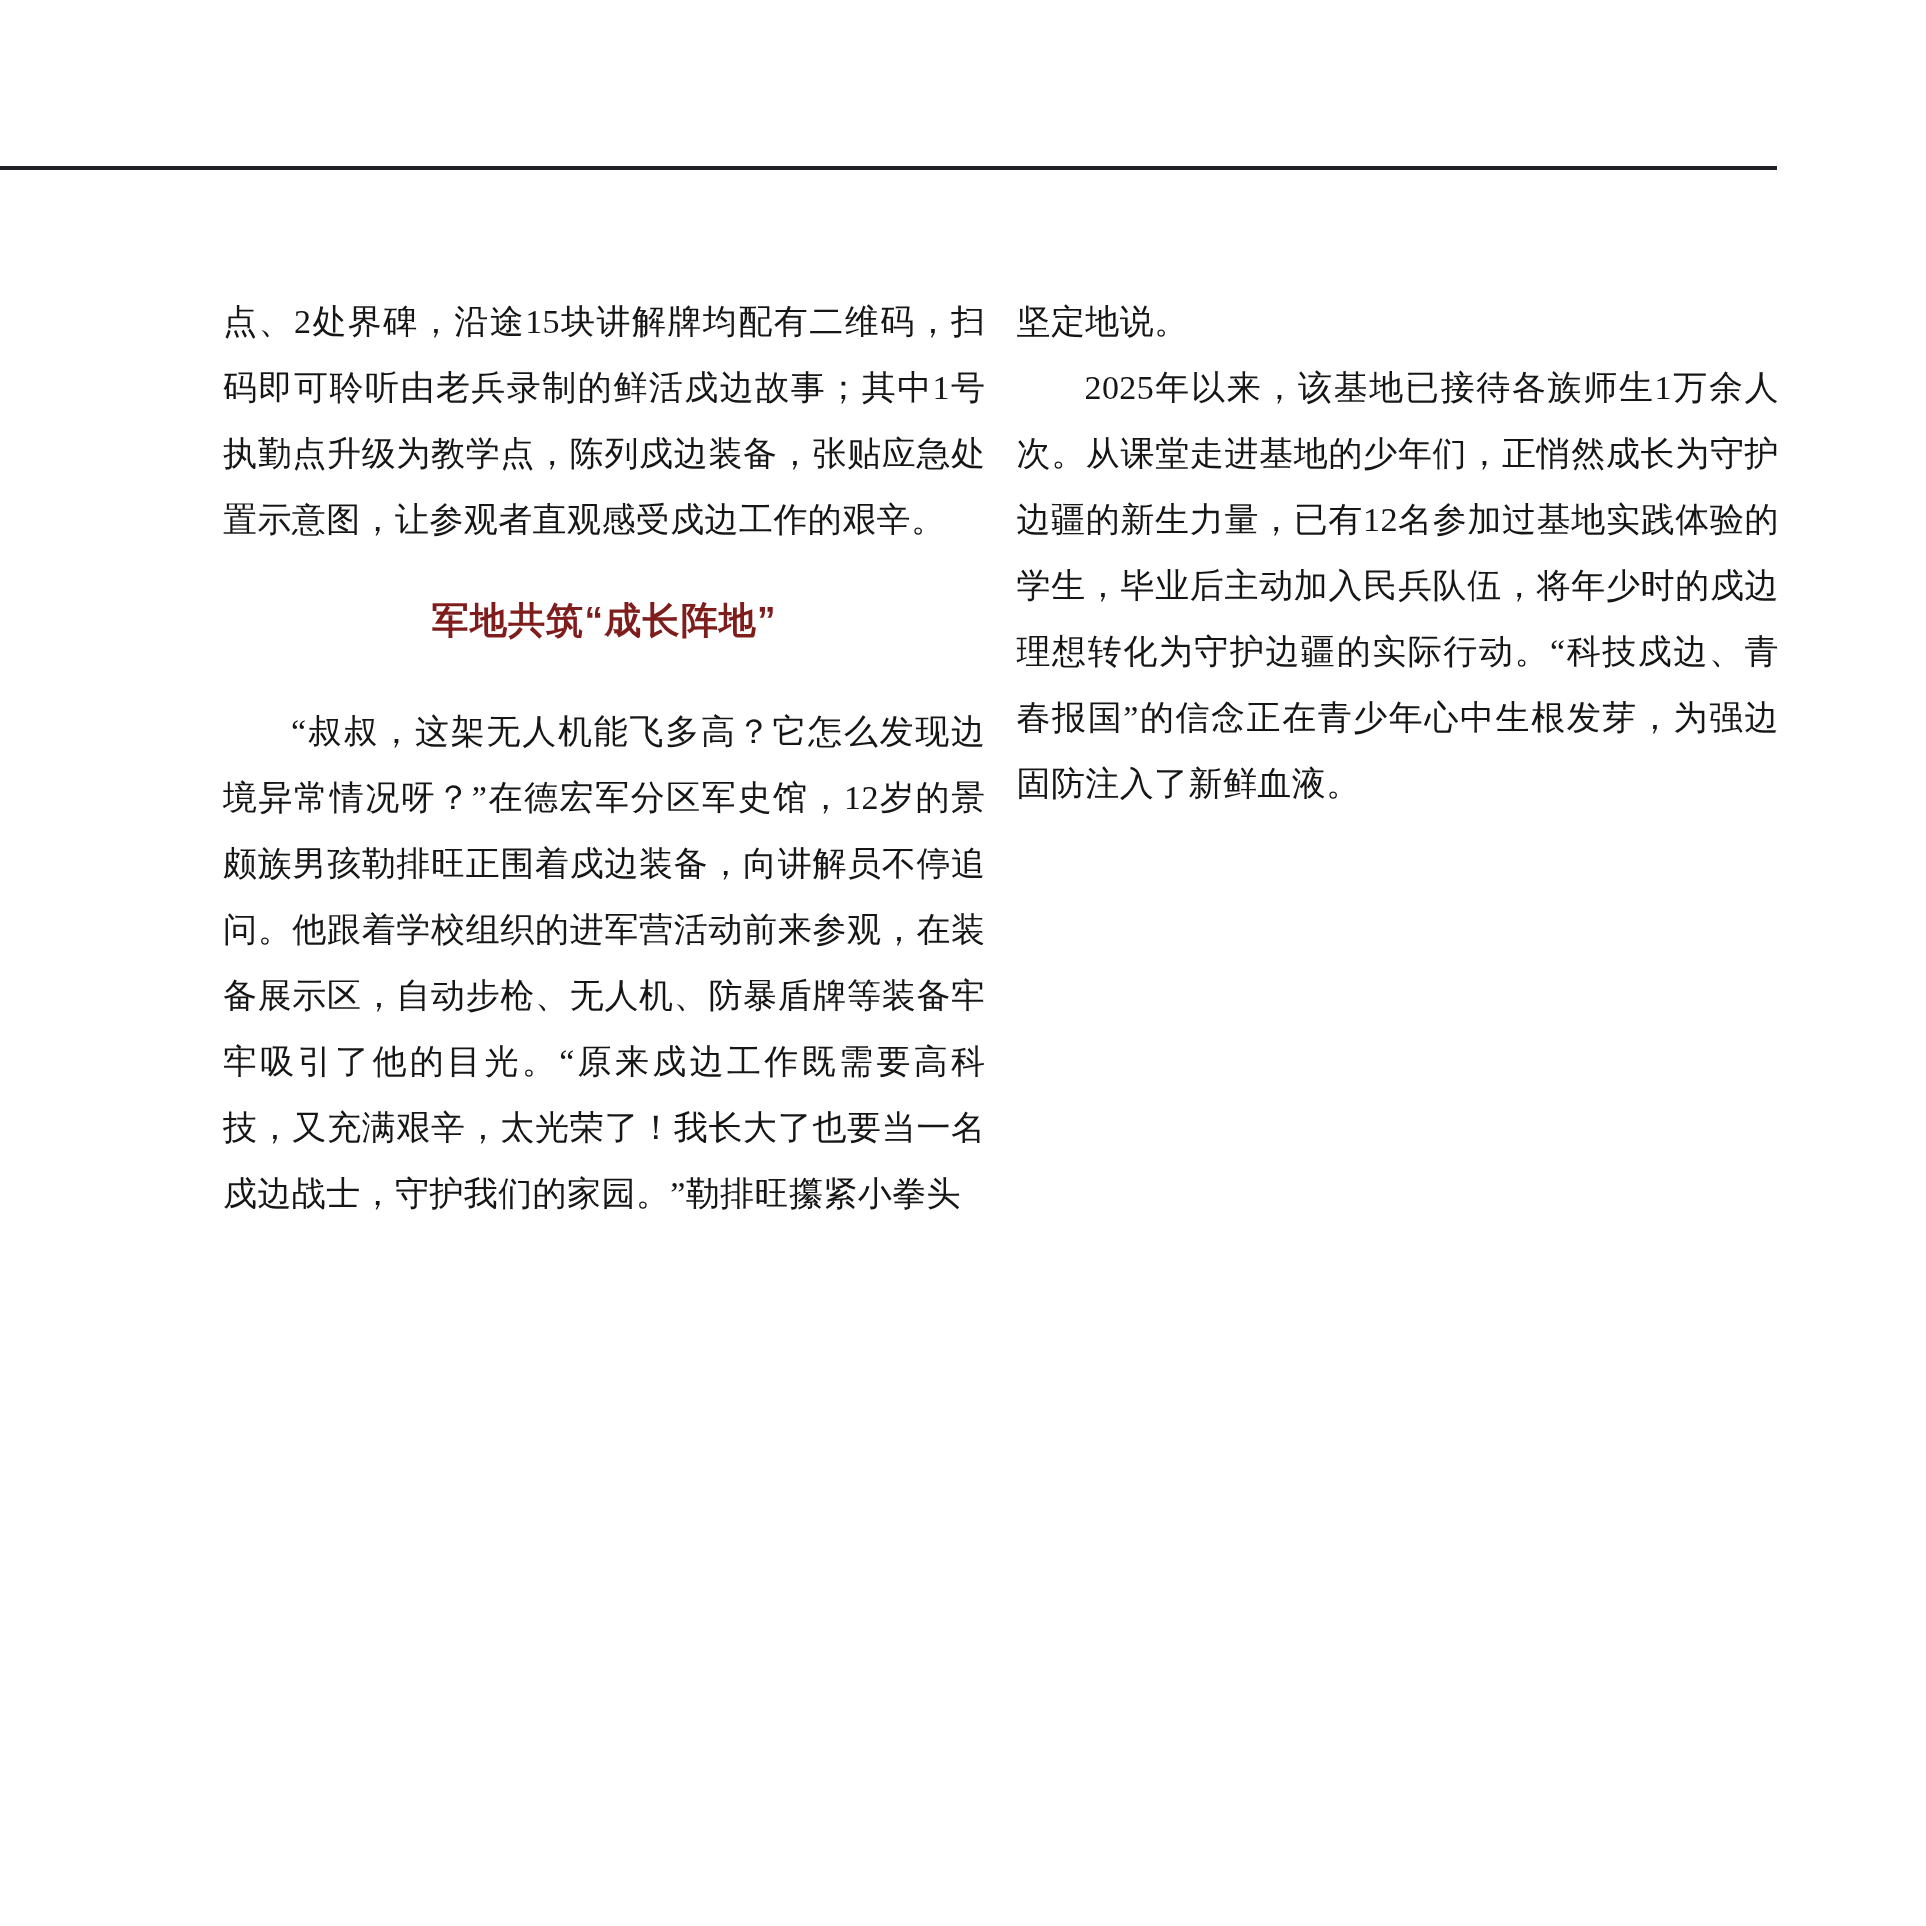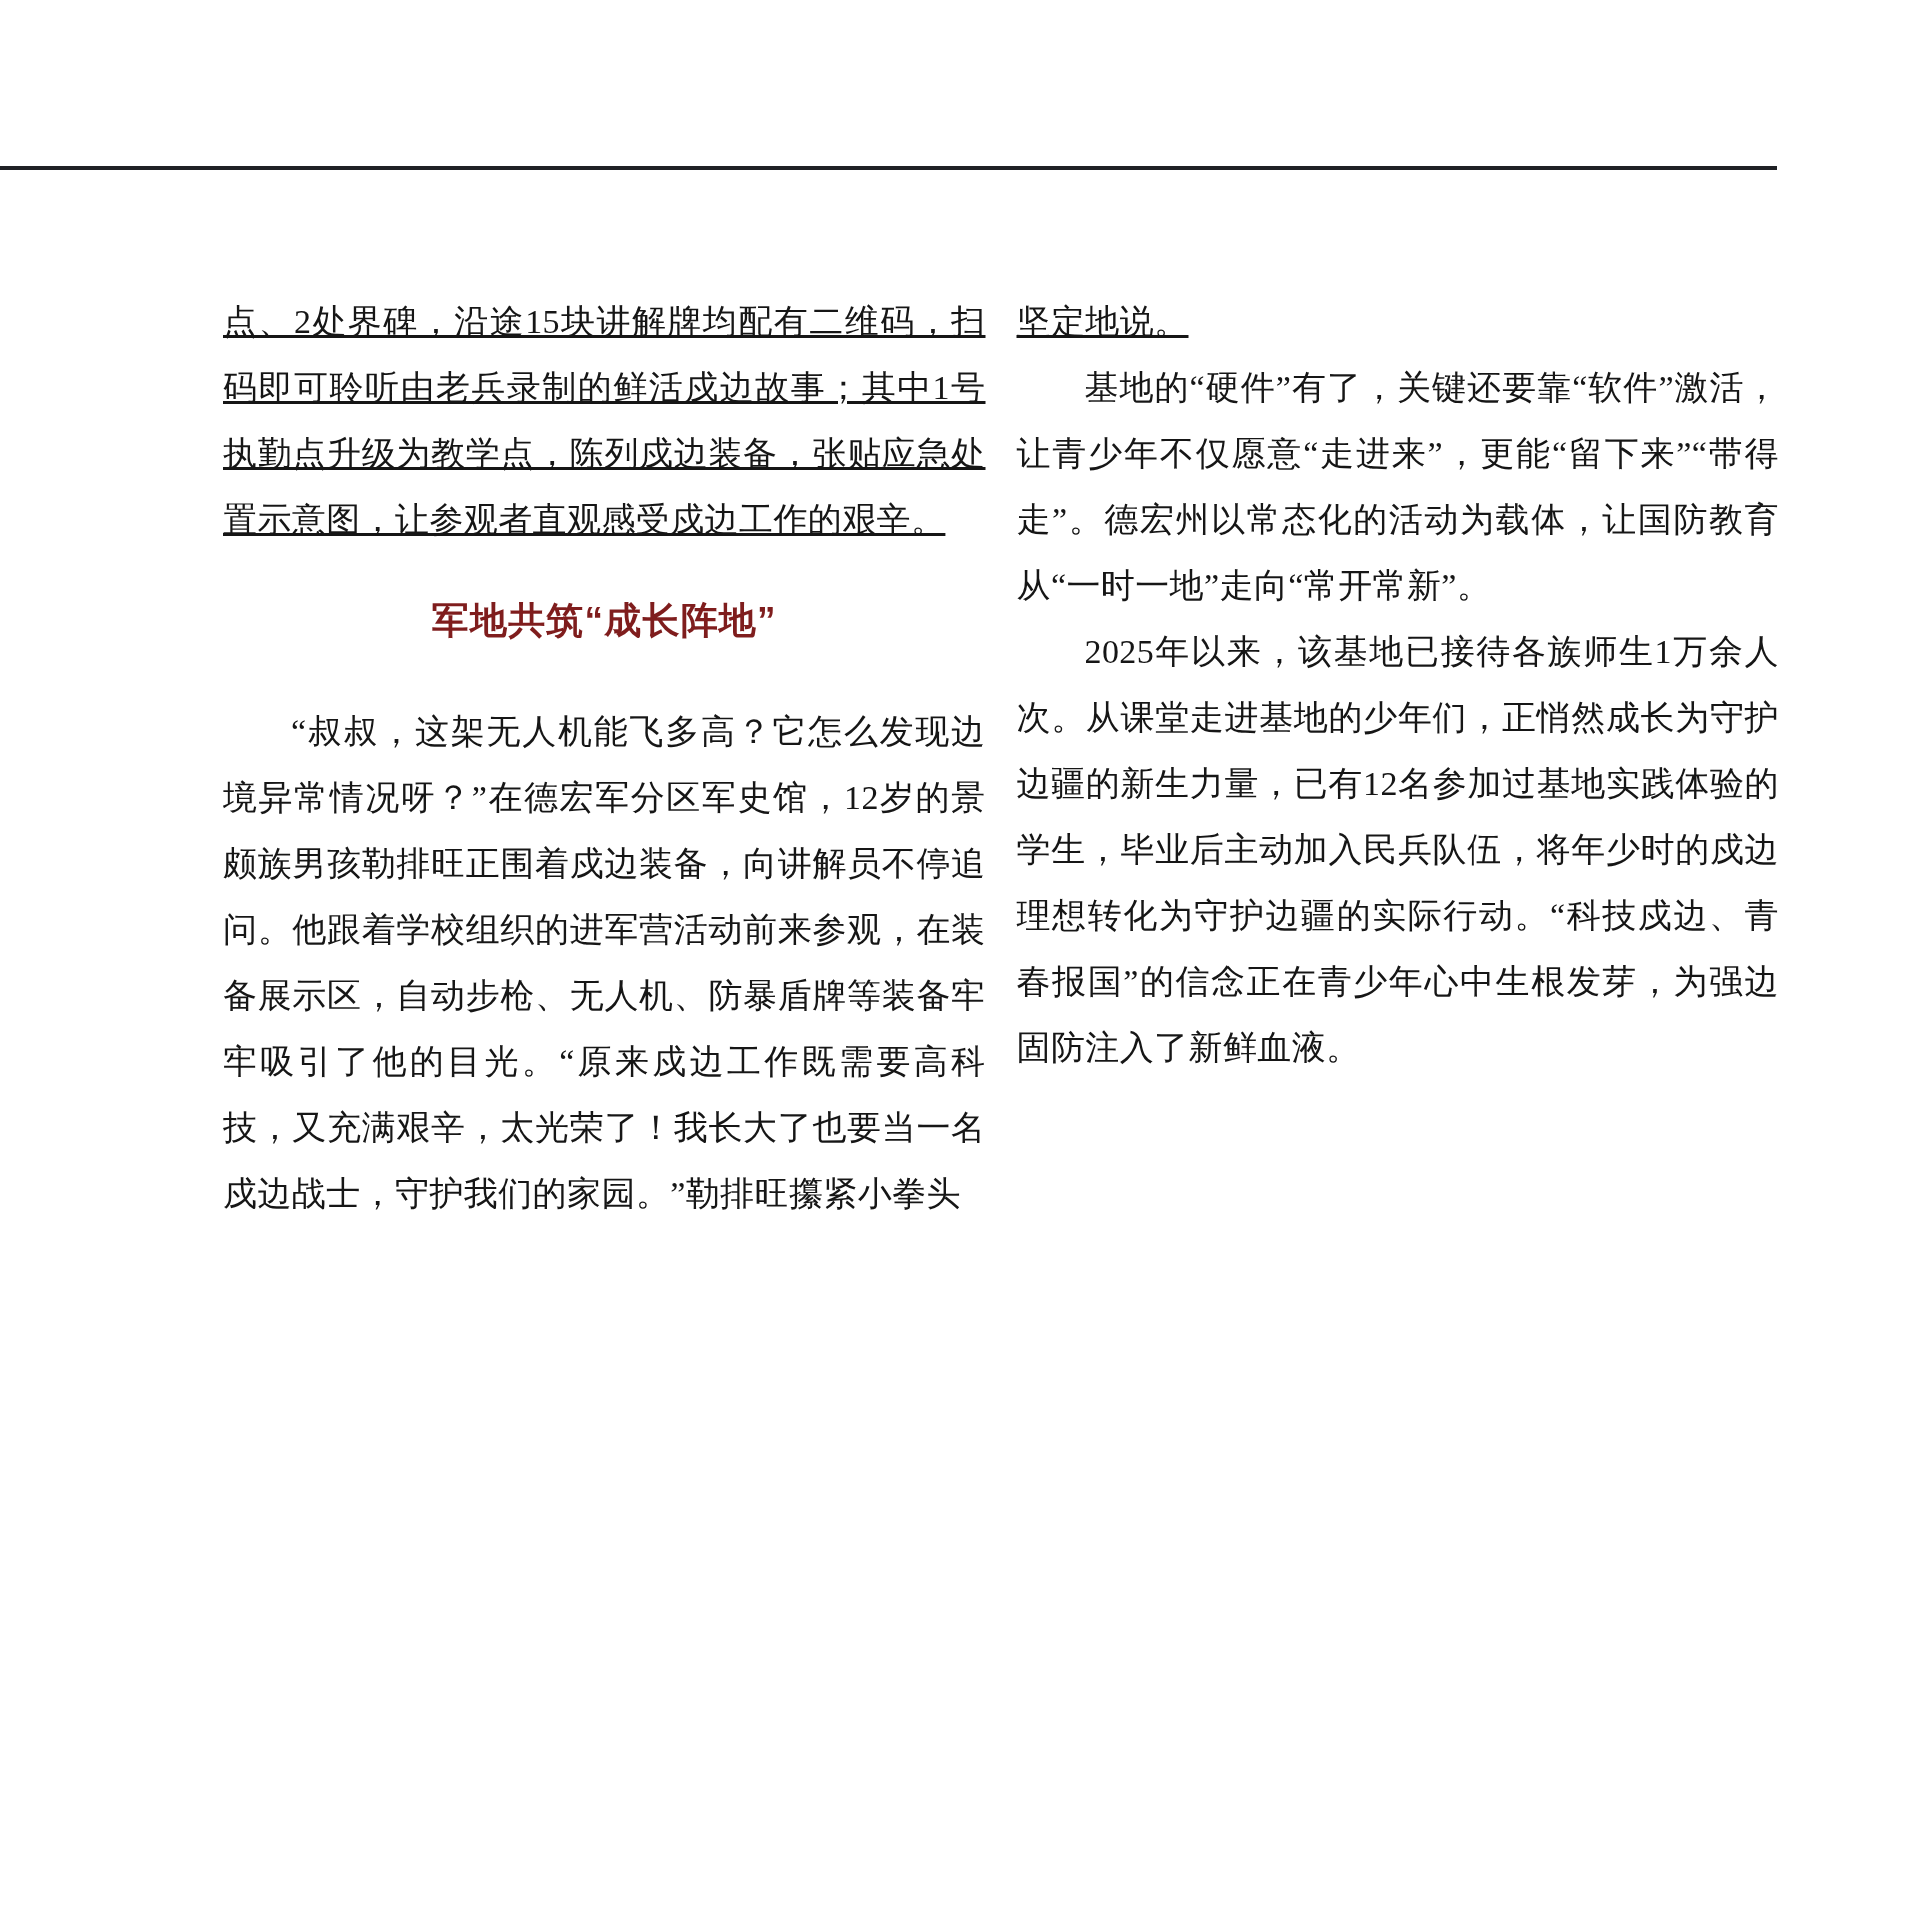--- a/index.html
+++ b/index.html
@@ -25,21 +25,21 @@
   }
   .col {
     width: 763px;
     font-size: 34px;
     line-height: 66px;
     color: #161616;
     text-align: justify;
     letter-spacing: 0.4px;
   }
   .col p { margin: 0; text-indent: 2em; }
-  .col p.noindent { text-indent: 0; text-decoration: underline; }
+  .col p.noindent { text-indent: 0; }
 
   .section-heading {
     font-family: "Liberation Sans", "DejaVu Sans", sans-serif;
     font-weight: bold;
     font-size: 37px;
     line-height: 46px;
     color: #7f1d1d;
     text-align: center;
     text-indent: 0 !important;
     margin: 45px 0 55px 0 !important;
@@ -56,21 +56,20 @@
   <div class="columns">
 
     <div class="col">
       <p class="noindent">点、2处界碑，沿途15块讲解牌均配有二维码，扫码即可聆听由老兵录制的鲜活戍边故事；其中1号执勤点升级为教学点，陈列戍边装备，张贴应急处置示意图，让参观者直观感受戍边工作的艰辛。</p>
       <p class="section-heading">军地共筑“成长阵地”</p>
       <p>“叔叔，这架无人机能飞多高？它怎么发现边境异常情况呀？”在德宏军分区军史馆，12岁的景颇族男孩勒排旺正围着戍边装备，向讲解员不停追问。他跟着学校组织的进军营活动前来参观，在装备展示区，自动步枪、无人机、防暴盾牌等装备牢牢吸引了他的目光。“原来戍边工作既需要高科技，又充满艰辛，太光荣了！我长大了也要当一名戍边战士，守护我们的家园。”勒排旺攥紧小拳头</p>
     </div>
 
     <div class="col">
       <p class="noindent">坚定地说。</p>
-      <p>基地的“硬件”有了，关键还要靠“软件”激活，让青少年不仅愿意“走进来”，更能“留下来”“带得走”。德宏州以常态化的活动为载体，让国防教育从“一时一地”走向“常开常新”。</p>
       <p>2025年以来，该基地已接待各族师生1万余人次。从课堂走进基地的少年们，正悄然成长为守护边疆的新生力量，已有12名参加过基地实践体验的学生，毕业后主动加入民兵队伍，将年少时的戍边理想转化为守护边疆的实际行动。“科技戍边、青春报国”的信念正在青少年心中生根发芽，为强边固防注入了新鲜血液。</p>
 
     </div>
 
   </div>
 
 </div>
 
 
 </body></html>

